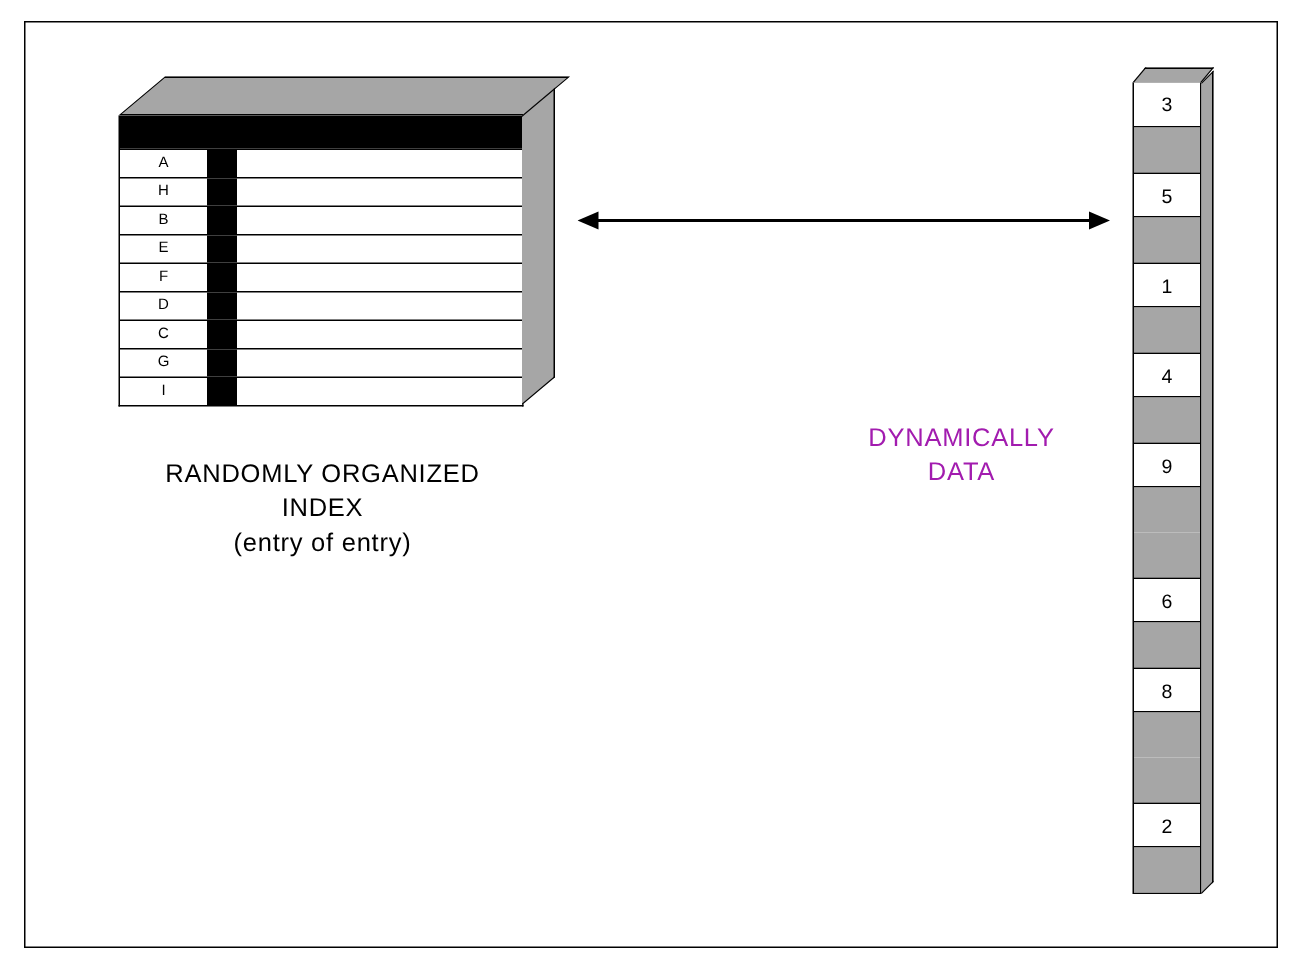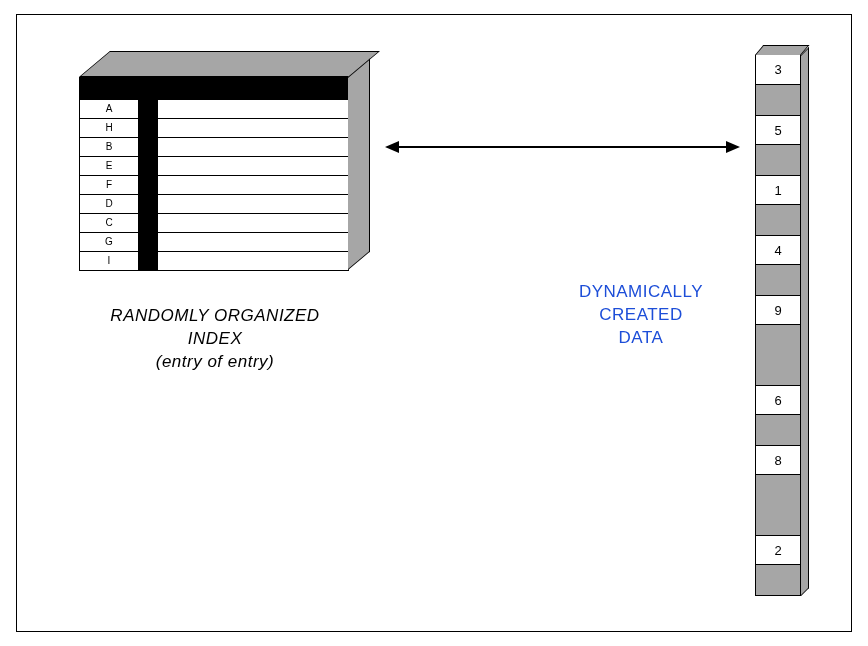--- a/index.html
+++ b/index.html
@@ -78,21 +78,20 @@
 
   .leftlabel{
     position:absolute;
     left:38px;top:290px;
     width:320px;
     text-align:center;
     font-size:17px;
     letter-spacing:.5px;
     color:#000;
     line-height:1.35;
-    font-style:italic;
   }
 
   
   .arrow{
     position:absolute;
     left:368px;top:124px;
     width:355px;height:16px;
   }
   .arrow svg{display:block;}
 
@@ -136,21 +135,21 @@
   .slot.empty{background:#a6a6a6;}
   .slot:first-child{border-top:none;}
 
   .rightlabel{
     position:absolute;
     right:120px;top:266px;
     width:180px;
     text-align:center;
     font-size:17px;
     letter-spacing:.5px;
-    color:#1d4ed8;
+    color:#a21caf;
     line-height:1.35;
   }
 </style>
 </head>
 <body>
 
 <div class="page">
   <div class="frame">
 
     <div class="databox">
@@ -242,18 +241,17 @@
           <div class="slot filled">8</div>
           <div class="slot empty"></div>
           <div class="slot empty"></div>
           <div class="slot filled">2</div>
           <div class="slot empty"></div>
         </div>
     </div>
 
     <div class="rightlabel">
       <div>DYNAMICALLY</div>
-      <div>CREATED</div>
       <div>DATA</div>
     </div>
 
   </div>
 </div>
 
 </body></html>

